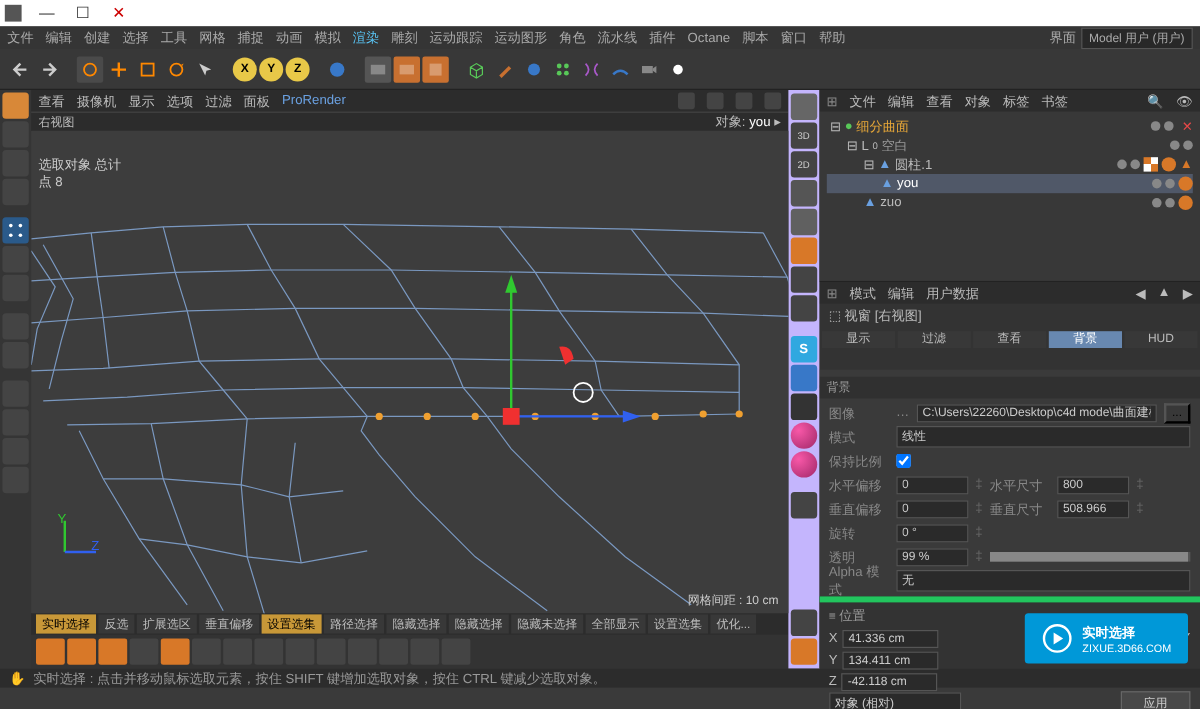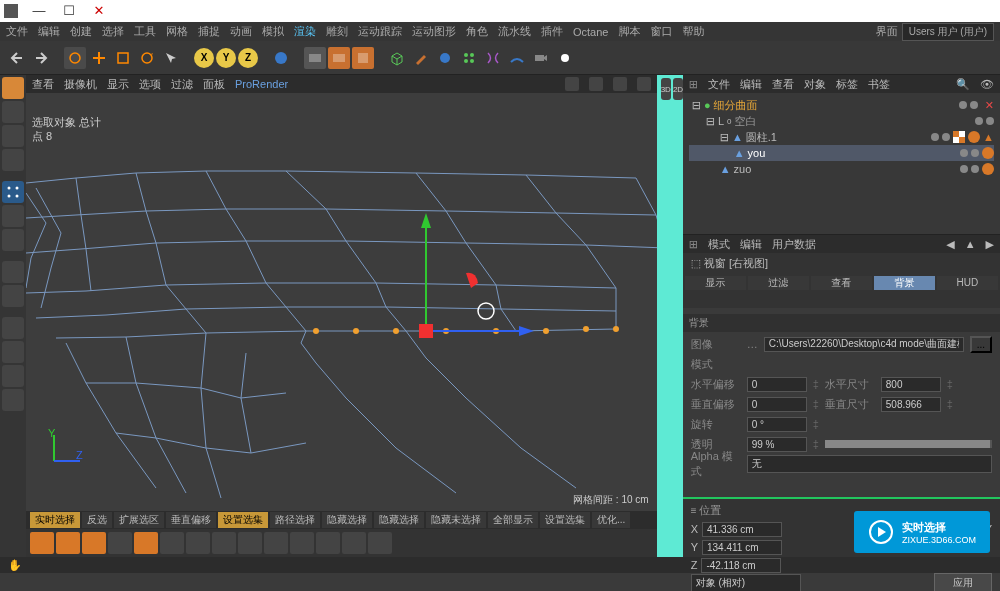--- a/index.html
+++ b/index.html
@@ -27,21 +27,21 @@
 .vp-axis { position: absolute; bottom: 40px; left: 20px; }
 .vp-gridinfo { position: absolute; bottom: 4px; right: 8px; font-size: 10px; color: #ccc; text-align: right; }
 .selrow { height: 18px; background: #2c2c2c; display: flex; align-items: center; gap: 2px; padding: 0 4px; font-size: 10px; }
 .selbtn { padding: 1px 5px; background: #383838; cursor: pointer; font-size: 10px; }
 .selbtn.active { background: #c89838; color: #000; }
 .midtool { height: 28px; background: #333; display: flex; align-items: center; gap: 2px; padding: 0 4px; }
 .mt { width: 24px; height: 22px; background: #444; border-radius: 2px; cursor: pointer; display: flex; align-items: center; justify-content: center; }
 .verttools { width: 26px; background: #353535; display: flex; flex-direction: column; gap: 2px; padding: 2px; }
 .vt { width: 22px; height: 22px; background: #444; border-radius: 3px; cursor: pointer; display: flex; align-items: center; justify-content: center; }
 .vt.sel { background: #2a5a8a; }
-.verttools2 { width: 26px; background: #5eead4; display: flex; flex-direction: row; gap: 2px; padding: 3px 2px; }
+.verttools2 { width: 26px; background: #c4b5fd; display: flex; flex-direction: column; gap: 2px; padding: 3px 2px; }
 .rightpanels { flex: 1; display: flex; flex-direction: column; background: #333; }
 .objpanel { height: 160px; display: flex; flex-direction: column; border-bottom: 1px solid #222; }
 .panhdr { height: 18px; background: #2c2c2c; display: flex; align-items: center; gap: 10px; padding: 0 6px; font-size: 10px; }
 .panhdr .spacer { flex: 1; }
 .objtree { flex: 1; background: #383838; padding: 4px 6px; font-size: 10px; overflow: hidden; }
 .treerow { display: flex; align-items: center; height: 16px; gap: 3px; }
 .treerow .ind { display: inline-block; }
 .dot { width: 8px; height: 8px; border-radius: 50%; display: inline-block; }
 .tagicon { width: 12px; height: 12px; display: inline-block; }
 .attrpanel { flex: 1; display: flex; flex-direction: column; overflow: hidden; }
@@ -53,21 +53,21 @@
 .attrbody { flex: 1; background: #3a3a3a; padding: 4px 8px; overflow: hidden; }
 .attrrow { display: flex; align-items: center; height: 20px; gap: 6px; font-size: 10px; }
 .attrrow .lbl { width: 50px; color: #888; }
 .attrrow .lbl2 { width: 50px; color: #888; }
 .ainput { background: #2a2a2a; border: 1px solid #555; padding: 1px 4px; width: 60px; color: #ccc; font-size: 10px; }
 .ainput.wide { width: 200px; }
 .adrop { background: #2a2a2a; border: 1px solid #555; padding: 1px 4px; flex: 1; color: #ccc; font-size: 10px; }
 .chk { width: 12px; height: 12px; }
 .slider { flex: 1; height: 8px; background: #555; position: relative; }
 .slider .h { position: absolute; height: 100%; background: #888; }
-.coord { height: 60px; background: #333; border-top: 2px solid #22c55e; padding: 4px 8px; }
+.coord { height: 60px; background: #333; border-top: 5px solid #22c55e; padding: 4px 8px; }
 .coordrow { display: flex; align-items: center; height: 18px; gap: 4px; font-size: 10px; }
 .cinput { background: #2a2a2a; border: 1px solid #555; padding: 1px 4px; width: 80px; color: #ccc; font-size: 10px; }
 .statusbar { height: 16px; background: #2c2c2c; display: flex; align-items: center; padding: 0 8px; font-size: 10px; color: #999; }
 .watermark { position: absolute; bottom: 38px; right: 10px; background: #0098d8; color: #fff; padding: 8px 14px; font-size: 14px; border-radius: 3px; display: flex; align-items: center; gap: 8px; font-weight: bold; }
 .watermark .sub { font-size: 9px; display: block; font-weight: normal; }
 .vp-stats { position: absolute; top: 22px; left: 6px; font-size: 10px; color: #ccc; line-height: 14px; }
 .sechdr { background: #303030; padding: 2px 6px; font-size: 10px; color: #999; margin: 2px -8px; }
 .btn3d { background: #484848; border: 1px solid #666; padding: 2px 18px; font-size: 10px; cursor: pointer; color: #ccc; }
 </style>
 </head>
@@ -96,21 +96,21 @@
   <span>运动图形</span>
   <span>角色</span>
   <span>流水线</span>
   <span>插件</span>
   <span>Octane</span>
   <span>脚本</span>
   <span>窗口</span>
   <span>帮助</span>
   <div class="right">
     <span>界面</span>
-    <div class="layoutdd">Users 用户 (用户)</div>
+    <div class="layoutdd">Model 用户 (用户)</div>
   </div>
 </div>
 
 <div class="toolbar">
   <div class="tbtn">
       <svg viewBox="0 0 16 16">
         <path d="M8 3 L3 8 L8 13 M3 8 H13" stroke="#ccc" fill="none" stroke-width="2"></path>
       </svg>
     </div>
   <div class="tbtn">
@@ -253,20 +253,24 @@
       <span>显示</span>
       <span>选项</span>
       <span>过滤</span>
       <span>面板</span>
       <span style="color:#6aa0e0">ProRender</span>
       <div style="flex:1"></div>
       <div class="mini"></div>
       <div class="mini"></div>
       <div class="mini"></div>
       <div class="mini"></div>
+    </div>
+    <div class="vp-header">
+      <div class="left">右视图</div>
+      <div><span>对象:</span> <span style="color:#fff">you</span> ▸</div>
     </div>
     <div class="viewport">
       <div class="vp-stats">
         <div>选取对象 总计</div>
         <div>点 8</div>
       </div>
 
       <svg width="648" height="420" style="position:absolute;top:0;left:0">
         <g stroke="#7a98c0" stroke-width="1" fill="none">
           <path d="M0 90 L50 85 L110 80 L180 78 L260 78 L390 80 L500 82 L610 85"></path>
@@ -468,20 +472,25 @@
       <div class="attrbody">
         <div class="sechdr">背景</div>
         <div class="attrrow">
             <span class="lbl">图像</span>
             <span style="color:#888">…</span>
             <input class="ainput wide" value="C:\Users\22260\Desktop\c4d mode\曲面建模\拓扑实例" style="">
             <button class="selbtn">...</button>
           </div>
         <div class="attrrow">
             <span class="lbl">模式</span>
+            <div class="adrop">线性</div>
+          </div>
+        <div class="attrrow">
+            <span class="lbl">保持比例</span>
+            <input type="checkbox" class="chk" checked="" style="">
           </div>
         <div class="attrrow">
           <span class="lbl">水平偏移</span>
             <input class="ainput" value="0" style="">
             <span style="color:#666">‡</span>
           <span class="lbl2">水平尺寸</span>
             <input class="ainput" value="800" style="">
             <span style="color:#666">‡</span>
         </div>
         <div class="attrrow">
@@ -532,20 +541,21 @@
         <div class="adrop" style="flex:0 0 110px">对象 (相对)</div>
         <div style="flex:1"></div>
         <button class="btn3d">应用</button>
       </div>
     </div>
   </div>
 </div>
 
 <div class="statusbar">
   <span style="margin-right:6px">✋</span>
+  <span>实时选择 : 点击并移动鼠标选取元素，按住 SHIFT 键增加选取对象，按住 CTRL 键减少选取对象。</span>
 </div>
 
 <div class="watermark">
   <svg width="26" height="26">
       <circle cx="13" cy="13" r="11" stroke="#fff" fill="none" stroke-width="2"></circle>
       <polygon points="10,8 10,18 18,13" fill="#fff"></polygon>
     </svg>
   <div>
     <span>实时选择</span>
     <span class="sub">ZIXUE.3D66.COM</span>

